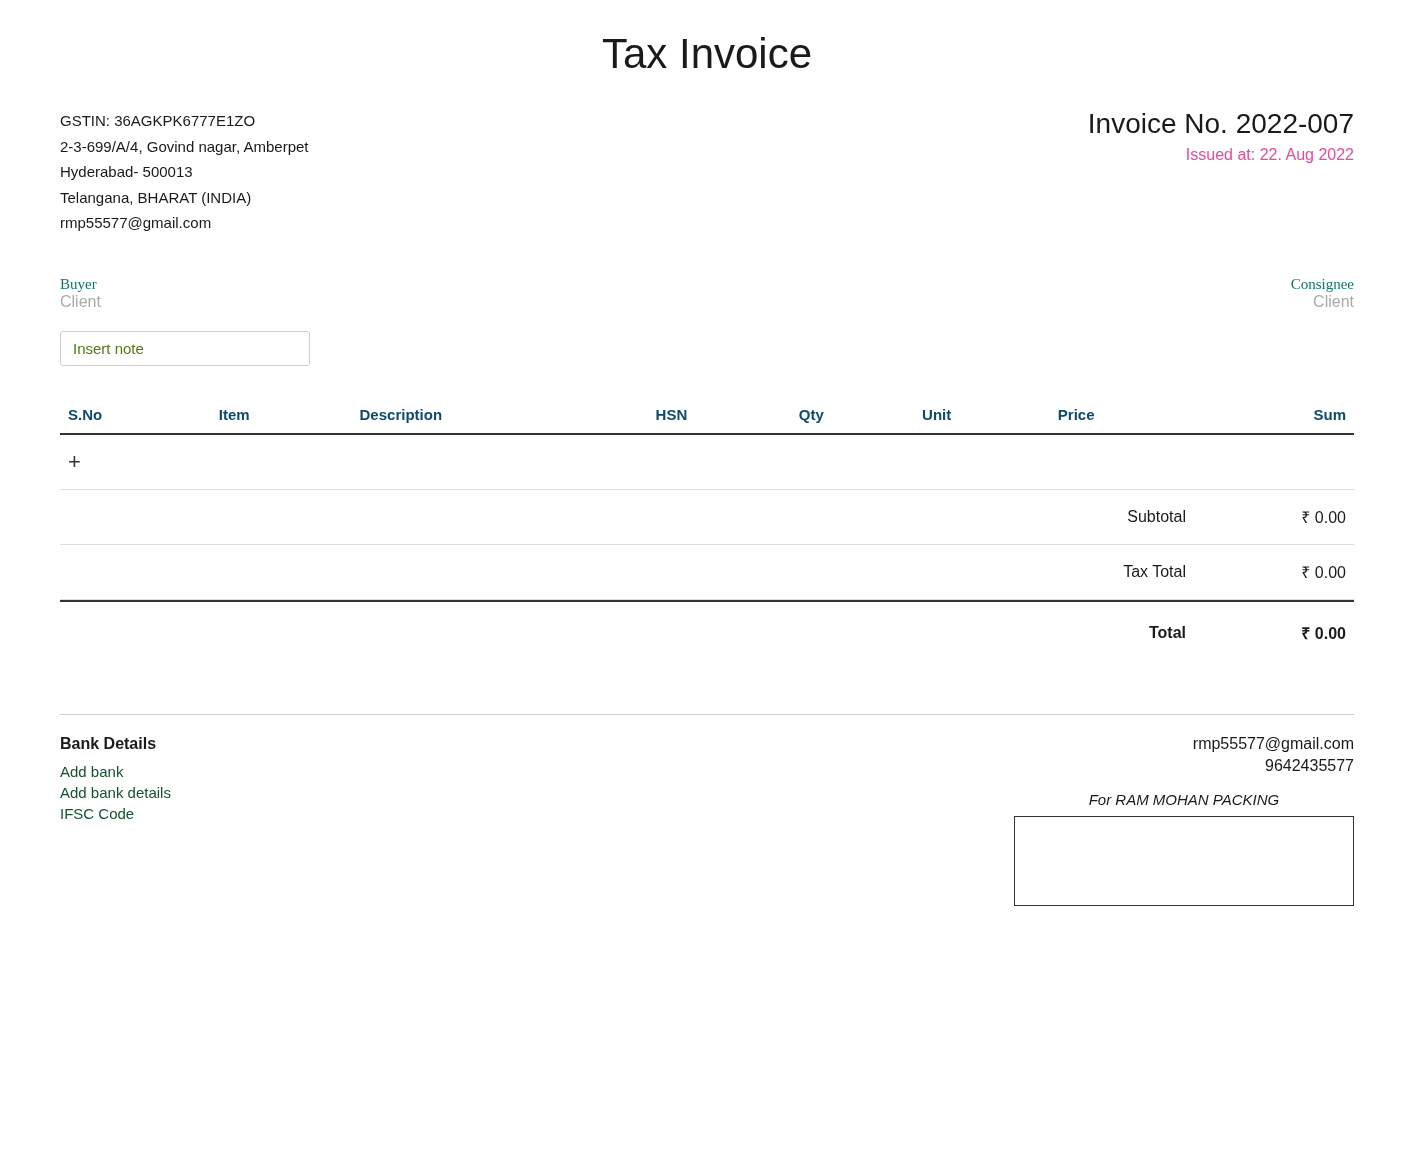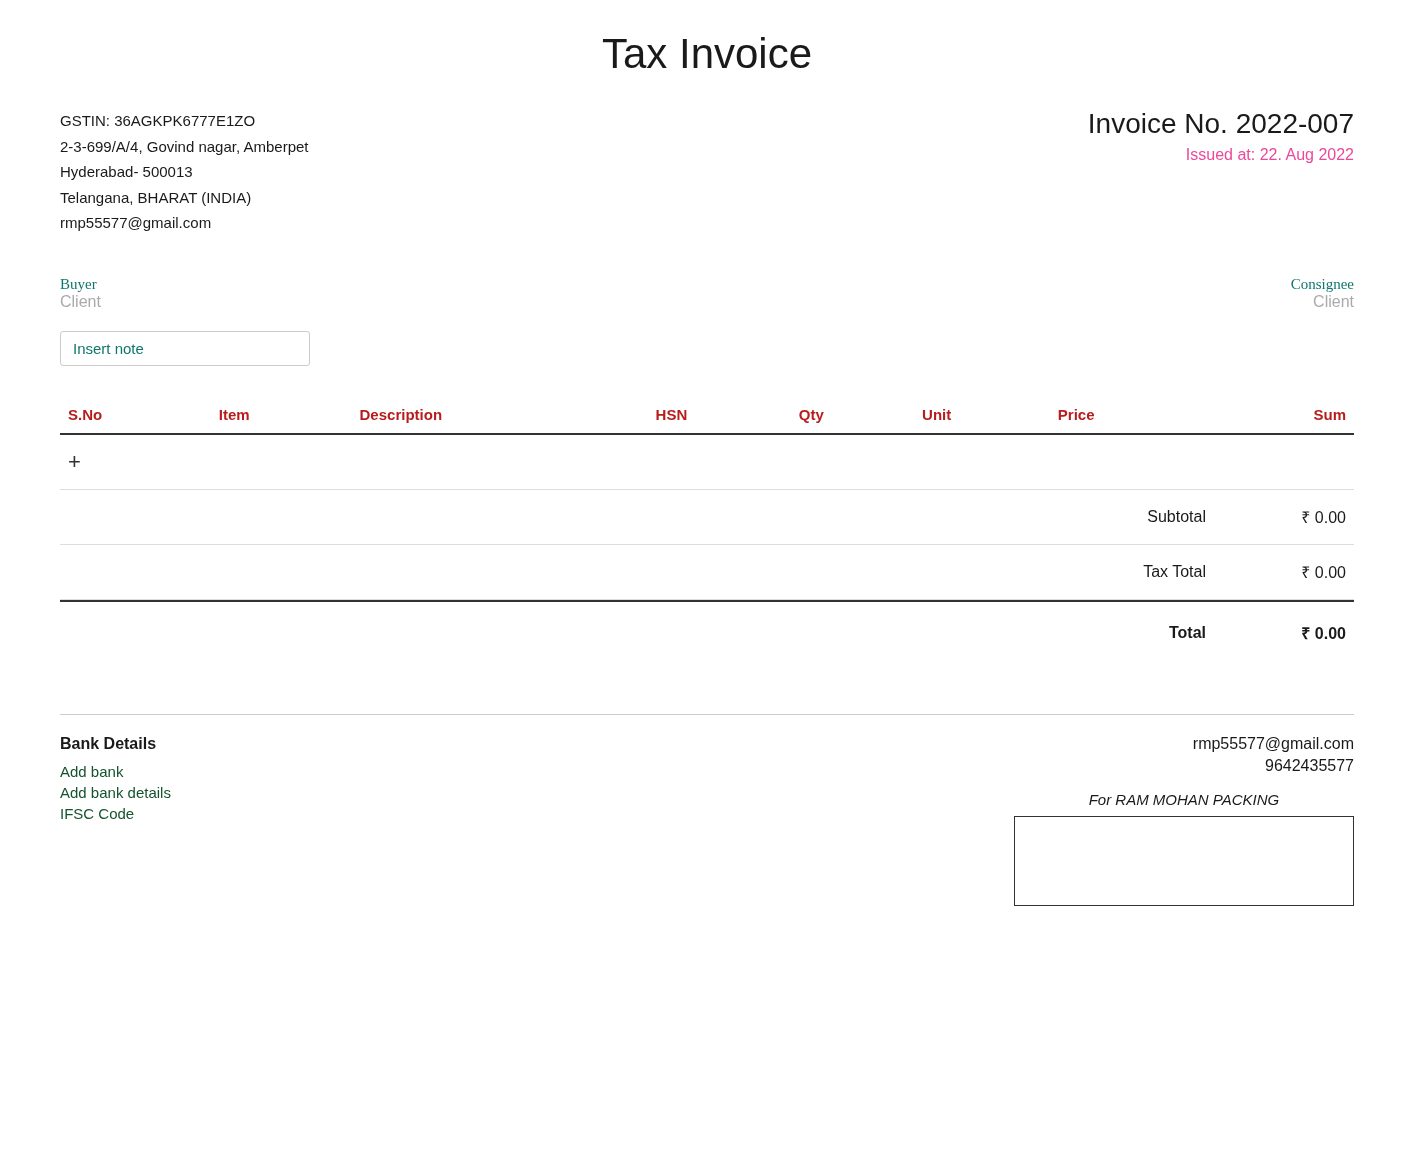--- a/index.html
+++ b/index.html
@@ -95,42 +95,42 @@
     .placeholder-text {
       font-size: 16px;
       color: #aaa;
     }
 
     .note-field {
       border: 1px solid #ccc;
       border-radius: 3px;
       padding: 8px 12px;
       font-size: 15px;
-      color: #0f766e;
+      color: #4d7c0f;
       width: 250px;
       margin-bottom: 30px;
       background: #fff;
     }
 
     .items-table {
       width: 100%;
       border-collapse: collapse;
       margin-bottom: 0;
     }
 
     .items-table thead tr {
       border-bottom: 2px solid #333;
     }
 
     .items-table th {
       font-size: 15px;
       font-weight: 600;
       padding: 10px 8px;
       text-align: left;
-      color: #b91c1c;
+      color: #0c4a6e;
     }
 
     .items-table th.right {
       text-align: right;
     }
 
     .items-table td {
       padding: 14px 8px;
       font-size: 15px;
     }
@@ -153,21 +153,21 @@
     .totals-section {
       margin-top: 0;
     }
 
     .totals-row {
       display: flex;
       justify-content: flex-end;
       align-items: center;
       padding: 16px 8px;
       border-bottom: 1px solid #ddd;
-      gap: 60px;
+      gap: 80px;
     }
 
     .totals-row.grand-total {
       border-top: 2px solid #333;
       border-bottom: none;
       padding: 20px 8px;
     }
 
     .totals-label {
       font-size: 16px;

